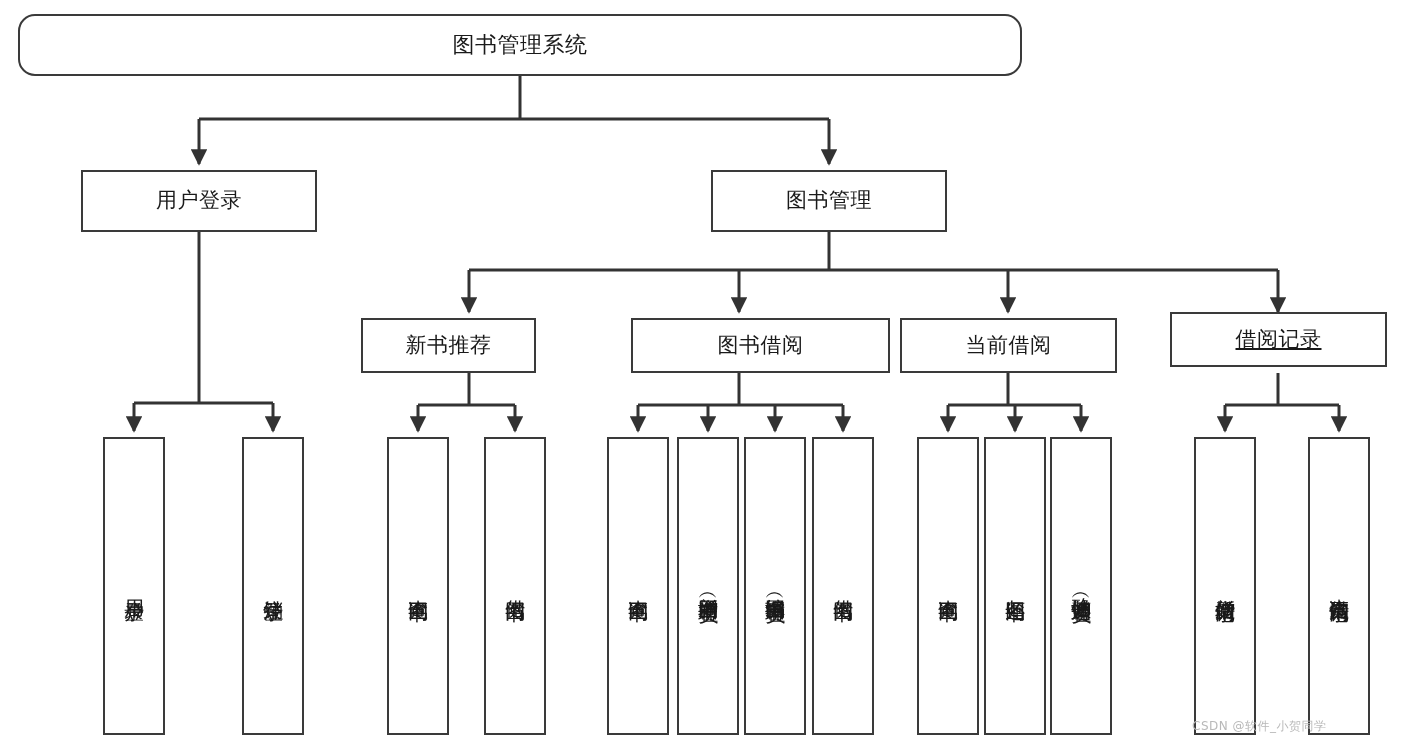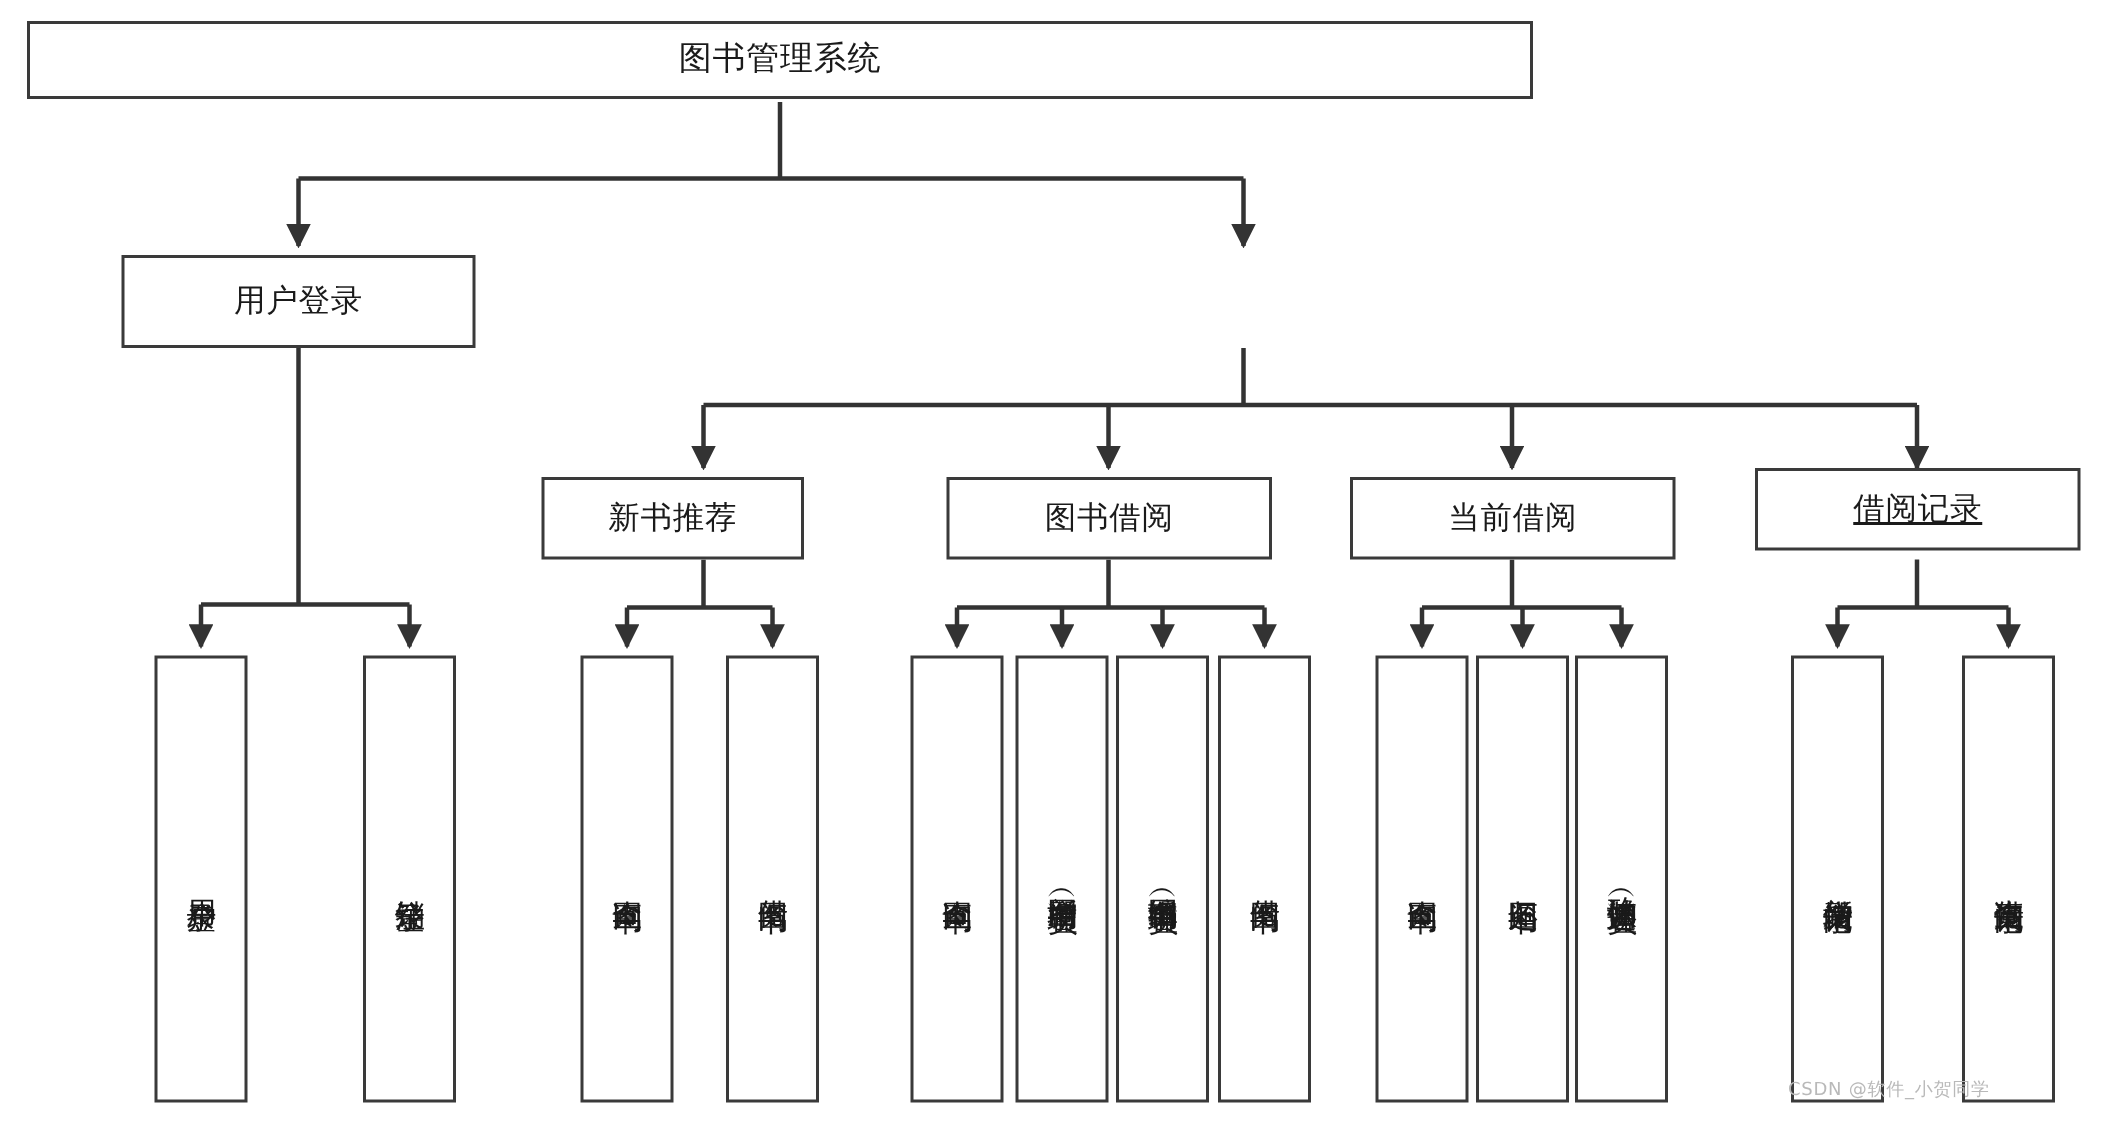--- a/index.html
+++ b/index.html
@@ -121,32 +121,35 @@
       <path d="M 1015 405 L 1015 431" marker-end="url(#arrow)"></path>
       <path d="M 1081 405 L 1081 431" marker-end="url(#arrow)"></path>
 
       <path d="M 1278 373 L 1278 405"></path>
       <path d="M 1225 405 L 1339 405"></path>
       <path d="M 1225 405 L 1225 431" marker-end="url(#arrow)"></path>
       <path d="M 1339 405 L 1339 431" marker-end="url(#arrow)"></path>
     </g>
   </svg>
 
-  <div class="node node-h node-root" style="left:18px; top:14px; width:1004px; height:52px;">
+  <div class="node node-h node-root" style="left:18px; top:14px; width:1004px; height:62px;border-radius:17px;">
     <span>图书管理系统</span>
   </div>
 
   <div class="node node-h" style="left:81px; top:170px; width:236px; height:62px;">
     <span>用户登录</span>
   </div>
+  <div class="node node-h" style="left:711px; top:170px; width:236px; height:62px;">
+    <span>图书管理</span>
+  </div>
 
   <div class="node node-h" style="left:361px; top:318px; width:175px; height:55px;">
     <span>新书推荐</span>
   </div>
-  <div class="node node-h" style="left:631px; top:318px; width:217px; height:55px;">
+  <div class="node node-h" style="left:631px; top:318px; width:259px; height:55px;">
     <span>图书借阅</span>
   </div>
   <div class="node node-h" style="left:900px; top:318px; width:217px; height:55px;">
     <span>当前借阅</span>
   </div>
   <div class="node node-h" style="left:1170px; top:312px; width:217px; height:55px;text-decoration:underline;">
     <span>借阅记录</span>
   </div>
 
   <div class="node node-v" style="left:103px; top:437px; width:62px; height:298px;">

